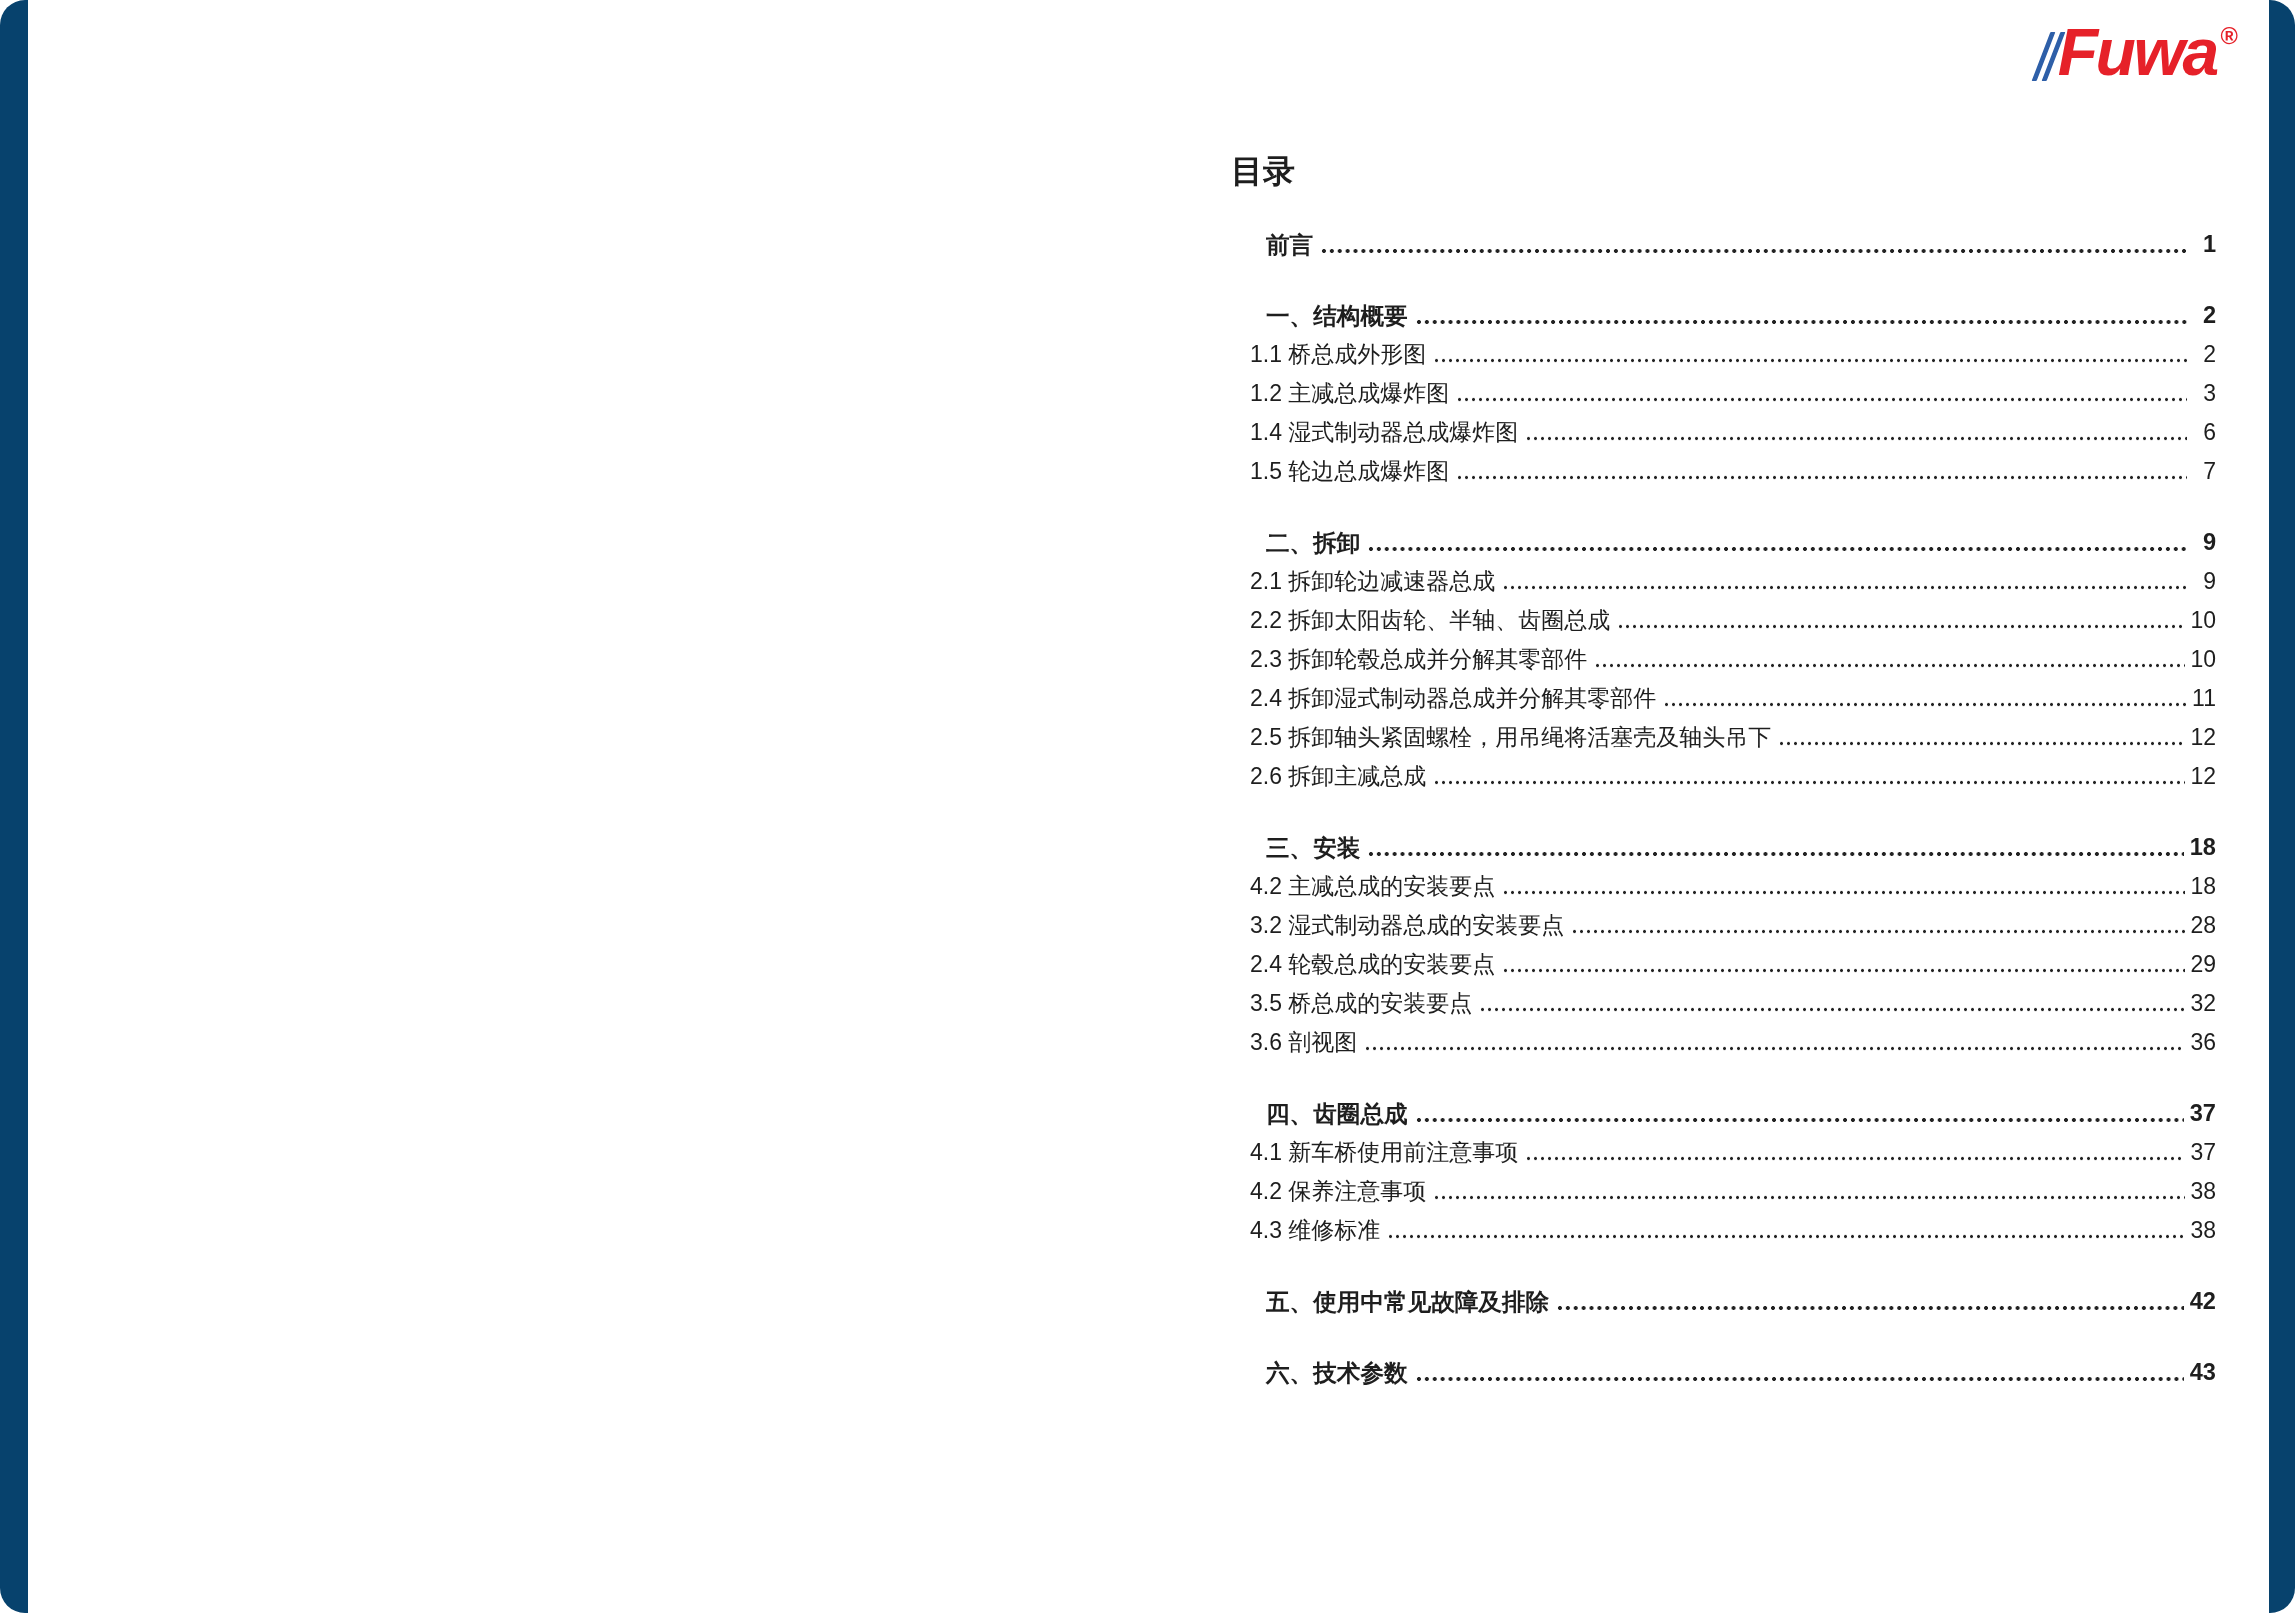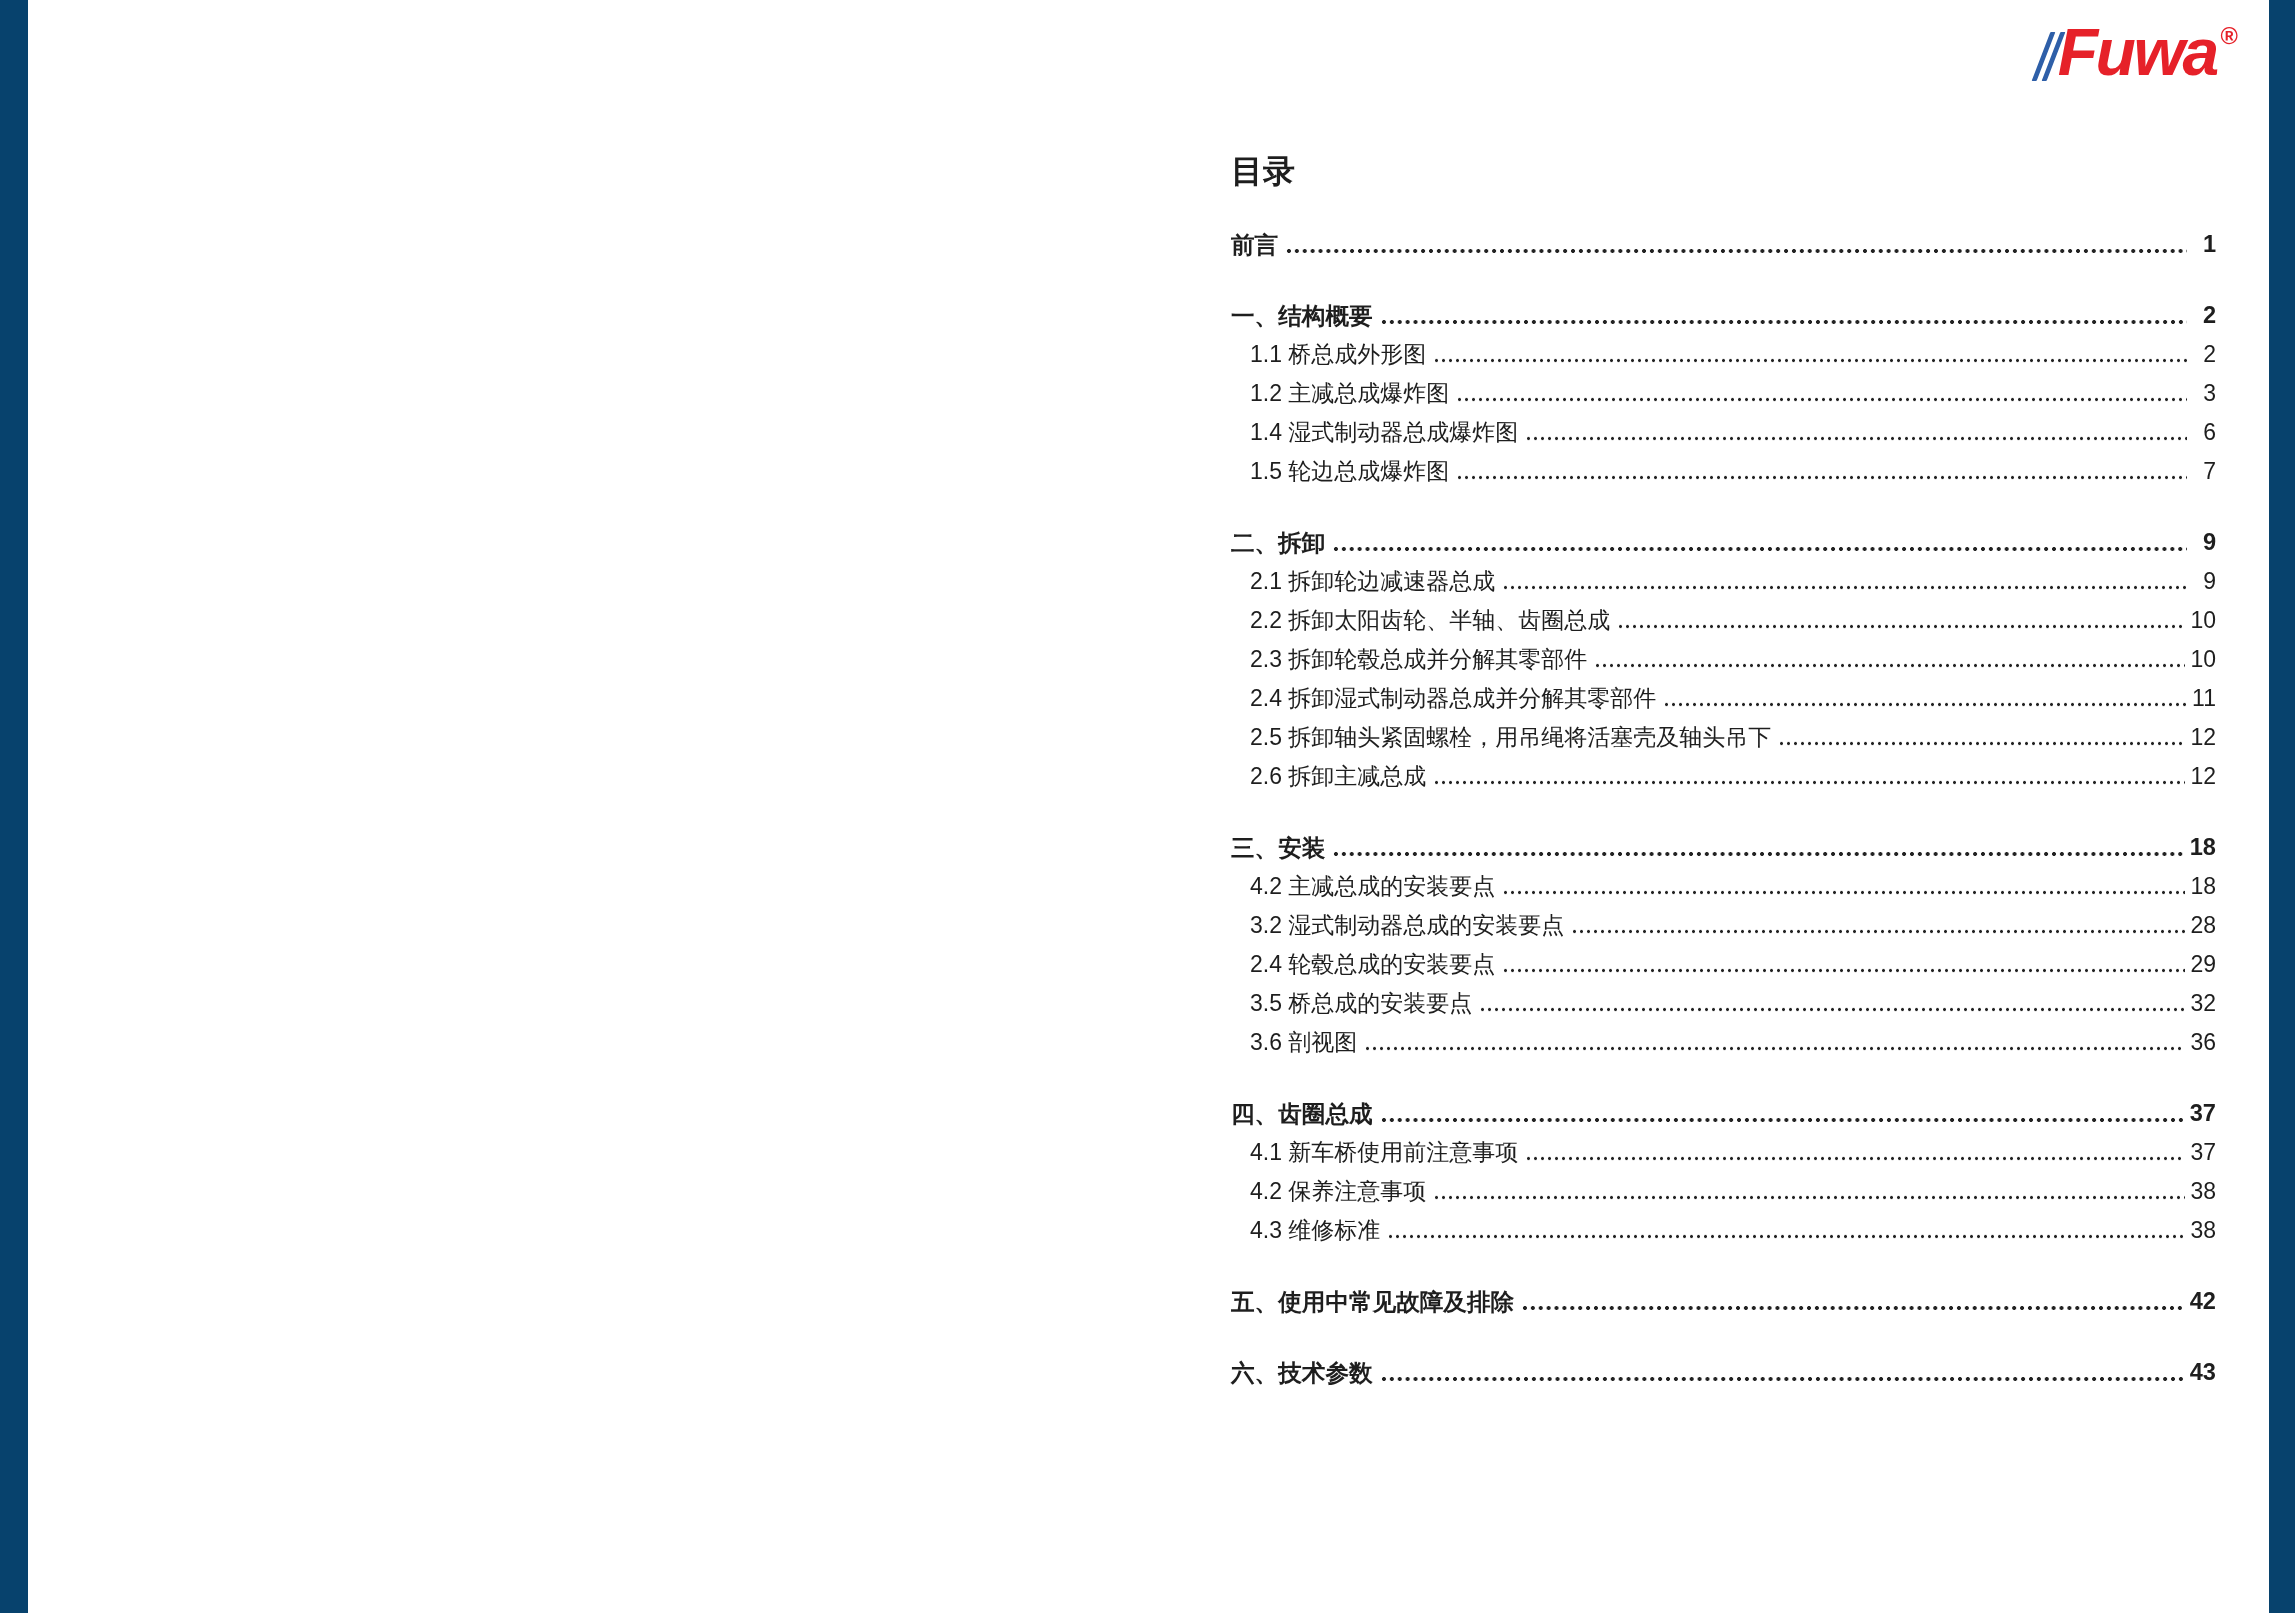--- a/index.html
+++ b/index.html
@@ -4,21 +4,21 @@
 <style>
   :root{
     --bar-blue:#07426D;
     --logo-red:#E62129;
     --logo-blue:#2E5FA8;
     --text:#1E1E1E;
     --dot:#222222;
   }
   html,body{margin:0;padding:0;background:#ffffff;}
   body{font-family:"Liberation Sans", sans-serif;color:var(--text);}
-  .page{position:relative;width:2295px;height:1613px;background:#ffffff;overflow:hidden;}
+  .page{position:relative;width:2295px;height:1613px;background:#ffffff;overflow:hidden;border-radius:25px;}
 
   .bar{position:absolute;top:0;height:100%;background:var(--bar-blue);}
   .bar.left{left:0;width:27.6px;}
   .bar.right{right:0;width:26px;}
 
   
   .logo{position:absolute;top:20.5px;right:57px;display:flex;align-items:flex-start;}
   .slashes{display:flex;gap:5.5px;margin-top:11px;margin-right:1.6px;}
   .slashes i{display:block;width:4.7px;height:49px;background:var(--logo-blue);transform:skewX(-21deg);border-radius:0.8px;}
   .brand{font-size:66px;line-height:66px;font-weight:bold;font-style:italic;color:var(--logo-red);letter-spacing:-2.4px;margin-top:-1.6px;}
@@ -31,21 +31,21 @@
   .entry{display:flex;align-items:center;height:39px;font-size:23px;}
   .entry .label{white-space:nowrap;}
   .entry .pagenum{white-space:nowrap;text-align:right;min-width:23.6px;}
   .entry .dots{
     flex:1 1 auto;align-self:flex-end;height:4.7px;
     margin:0 5.5px 11px 7px;
     background-image:radial-gradient(circle, var(--dot) 1.3px, transparent 1.7px);
     background-size:7px 4.7px;background-repeat:repeat-x;background-position:left center;
   }
   .entry.sub{padding-left:19px;}
-  .entry.section{font-weight:bold;font-size:23.6px;}
+  .entry.section{font-weight:bold;font-size:23.6px;margin-left:35px;}
   .entry.section:not(:first-child){margin-top:32px;justify-content:center;}
   .entry.section .dots{
     height:5.5px;margin-bottom:10.2px;
     background-image:radial-gradient(circle, var(--dot) 1.8px, transparent 2.1px);
     background-size:7.9px 5.5px;
   }
 </style>
 </head>
 <body>
 

